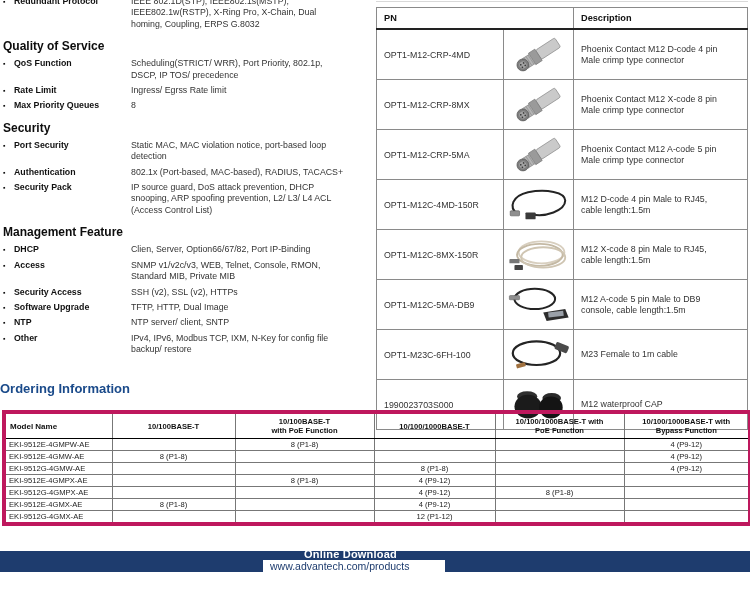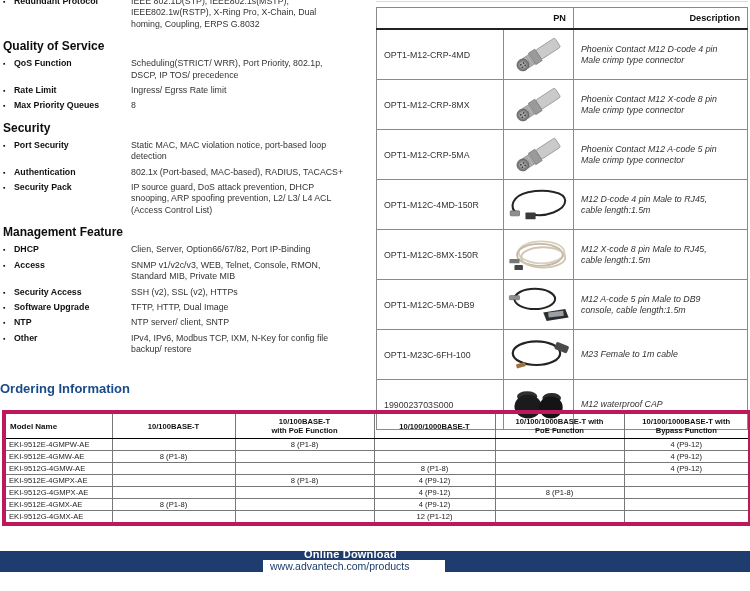--- a/index.html
+++ b/index.html
@@ -13,26 +13,26 @@
   .spec-label{flex:0 0 117px;font-weight:bold;font-size:8.8px;line-height:11.4px;color:#111;}
   .spec-value{flex:1;font-size:8.8px;line-height:11.4px;white-space:pre-line;color:#333;}
   .section-title{font-size:12px;font-weight:bold;color:#0d0d0d;margin:9px 0 5px 0;line-height:14px;}
 
   
   .top-edge-line{position:absolute;left:376px;top:1px;width:372px;height:1px;background:#d9d9d9;}
   .pn-table{position:absolute;left:376px;top:7px;width:372px;border-collapse:collapse;
             font-size:8.8px;color:#333;}
   .pn-table th,.pn-table td{border:1px solid #8a8a8a;}
   .pn-table{border:1.5px solid #3a3a3a;}
-  .pn-table th{font-weight:bold;text-align:right;padding:3px 7px;font-size:9.2px;color:#111;
+  .pn-table th{font-weight:bold;text-align:left;padding:3px 7px;font-size:9.2px;color:#111;
                border-bottom:2px solid #222;height:14px;}
   .pn-table td{height:45px;padding:2px 7px;vertical-align:middle;}
   .pn-cell{width:112px;}
   .img-cell{width:67px;text-align:center;padding:1px !important;}
-  .desc-cell{white-space:pre-line;line-height:11px;font-style:italic;}
+  .desc-cell{white-space:pre-line;line-height:11px;}
 
   
   .ordering-title{position:absolute;left:0;top:378px;font-size:13px;font-weight:bold;line-height:22px;}
   .order-table{position:absolute;left:2px;top:410px;width:746px;border-collapse:collapse;
                font-size:7.6px;color:#222;table-layout:fixed;}
   .order-table{border:4px solid #be185d;}
   .order-table th,.order-table td{border:1px solid #777;}
   .order-table th{font-weight:bold;text-align:center;white-space:pre-line;line-height:9px;
                   padding:3px 2px;border-top:2px solid #000;border-bottom:1.5px solid #000;color:#111;}
   .order-table th.model-col{text-align:left;padding-left:4px;font-size:8px;}

